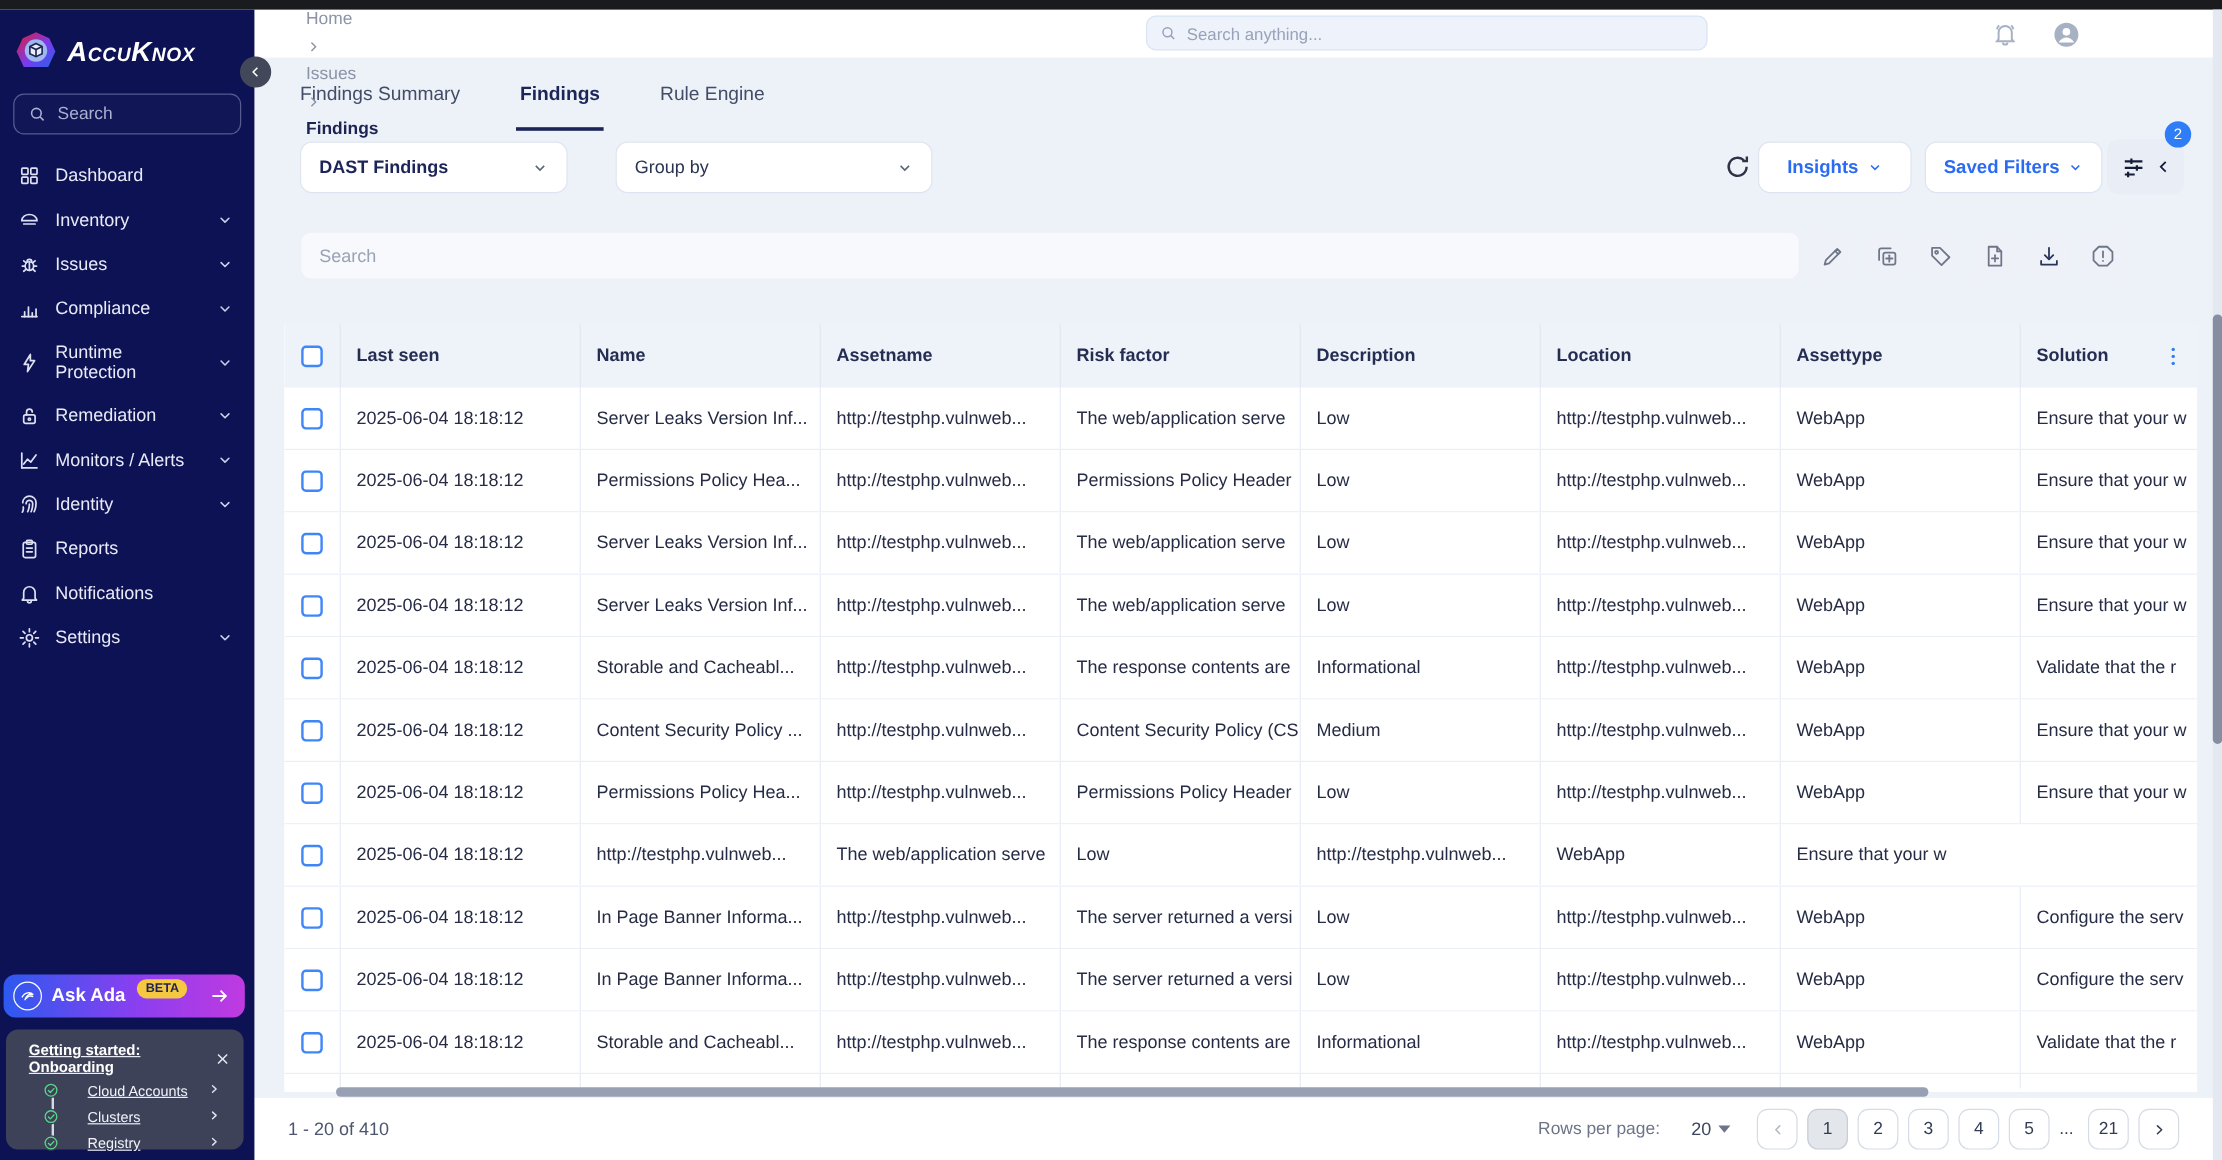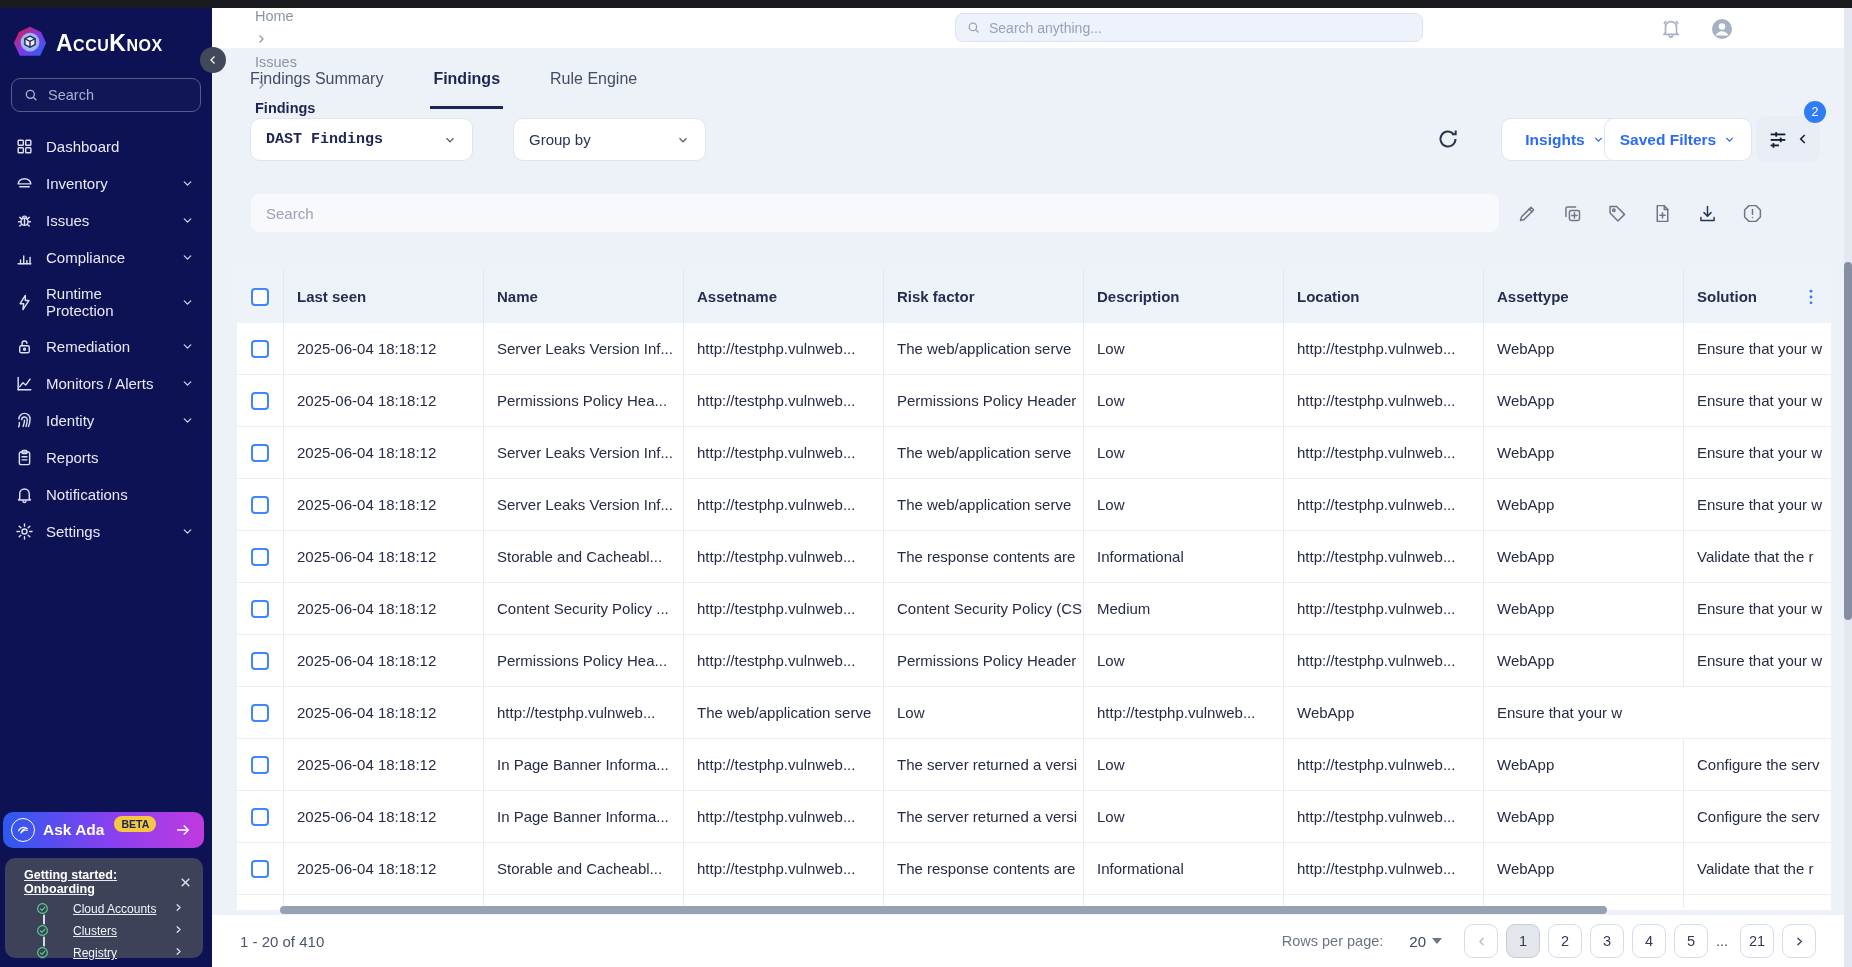--- a/index.html
+++ b/index.html
@@ -13,21 +13,21 @@
   }
   .icn { display:inline-flex; align-items:center; justify-content:center; }
   .icn svg { display:block; }
 
   
   .topstrip { position:absolute; top:0; left:0; right:0; height:8px; background:#1a1b1e; z-index:9; }
 
   
   .sidebar { position:absolute; top:8px; left:0; width:212px; bottom:0; background:#0d1254; color:#e9ebf7; z-index:4; }
   .logo-row { display:flex; align-items:center; gap:9px; padding:18px 13px 10px 13px; }
-  .brand { font-size:23px; font-weight:bold; color:#ffffff; letter-spacing:.5px; font-variant:small-caps; }
+  .brand { font-size:23px; font-weight:bold; color:#ffffff; letter-spacing:.5px; font-variant:small-caps;font-style:italic; }
   .side-search { margin:8px 11px 16px 11px; display:flex; align-items:center; gap:9px; border:1px solid #565b90; border-radius:9px; padding:8px 11px; color:#aab0d0; font-size:14.5px; background:rgba(255,255,255,0.02); }
   .nav-item { display:flex; align-items:center; gap:12px; padding:9px 15px; font-size:15px; color:#e8eaf6; cursor:pointer; }
   .nav-item .icn { color:#dde1f2; width:19px; }
   .nav-item .chev { margin-left:auto; color:#ccd2ea; }
   .ask-ada { position:absolute; left:3px; right:8px; bottom:119px; height:36px; border-radius:10px;
     background:linear-gradient(90deg,#2d59ef 0%, #8a3ff0 55%, #c03ae0 100%);
     display:flex; align-items:center; gap:8px; padding:0 12px 0 8px; color:#fff; cursor:pointer; }
   .ada-logo { width:24px; height:24px; border-radius:50%; border:1.6px solid #fff; display:flex; align-items:center; justify-content:center; color:#fff; }
   .ada-label { font-weight:bold; font-size:15.5px; }
   .beta-badge { background:#f5c842; color:#1d2452; font-size:10.5px; font-weight:bold; border-radius:8px; padding:2px 7px; margin-left:2px; transform:translateY(-6px); }
@@ -55,25 +55,25 @@
   .avatar-btn { position:absolute; left:1498px; top:9px; color:#a7b1c4; cursor:pointer; }
 
   
   .content { position:absolute; left:212px; top:48px; right:0; bottom:0; background:#edf1f8; }
   .tabs { position:absolute; left:35px; top:4px; height:57px; display:flex; gap:44px; }
   .tab { display:flex; align-items:center; font-size:16px; color:#434d68; cursor:pointer; border-bottom:3px solid transparent; padding:0 3px; }
   .tab.active { color:#1c2557; font-weight:bold; border-bottom-color:#1c2557; }
 
   .select-pill { position:absolute; top:70px; height:43px; background:#fff; border:1px solid #dfe5f0; border-radius:10px; display:flex; align-items:center; justify-content:space-between; padding:0 15px; font-size:15px; cursor:pointer; color:#2a3352; }
   .select-pill .chev { color:#5b6478; }
-  .pill-dast { left:38px; width:223px; font-weight:bold; color:#1c2557;font-family:Liberation Mono, monospace; }
-  .pill-group { left:301px; width:193px; }
+  .pill-dast { left:38px; width:223px; font-weight:bold; color:#1c2557; }
+  .pill-group { left:301px; width:264px; }
   .refresh-btn { position:absolute; left:1224px; top:79px; color:#2e3447; cursor:pointer; }
   .btn-outline { position:absolute; top:70px; height:43px; background:#fff; border:1px solid #dfe5f0; border-radius:10px; color:#2b6bf3; font-size:15.5px; font-weight:600; display:flex; align-items:center; gap:7px; justify-content:center; cursor:pointer; }
-  .btn-insights { left:1253px; width:128px;margin-left:36px; }
+  .btn-insights { left:1253px; width:128px; }
   .btn-saved { left:1392px; width:148px; }
   .slider-group { position:absolute; left:1544px; top:68px; width:64px; height:46px; background:#e9edf5; border-radius:10px; display:flex; align-items:center; justify-content:center; gap:7px; color:#141c38; cursor:pointer; }
   .filter-badge { position:absolute; left:1592px; top:53px; width:22px; height:22px; background:#2f7df6; color:#fff; border-radius:50%; font-size:12.5px; display:flex; align-items:center; justify-content:center; z-index:2; }
 
   .table-search { position:absolute; left:38px; top:145px; width:1250px; height:40px; background:#f7f9fc; border:1px solid #eef1f7; border-radius:9px; display:flex; align-items:center; padding:0 15px; color:#9aa2b5; font-size:15px; }
   .tool-btns { position:absolute; left:1296px; top:146px; display:flex; gap:7px; }
   .tool-btn { width:38px; height:38px; background:#eef1f8; border-radius:10px; display:flex; align-items:center; justify-content:center; color:#6f7688; cursor:pointer; }
   .tool-btn.dark { color:#27355c; }
 
   

